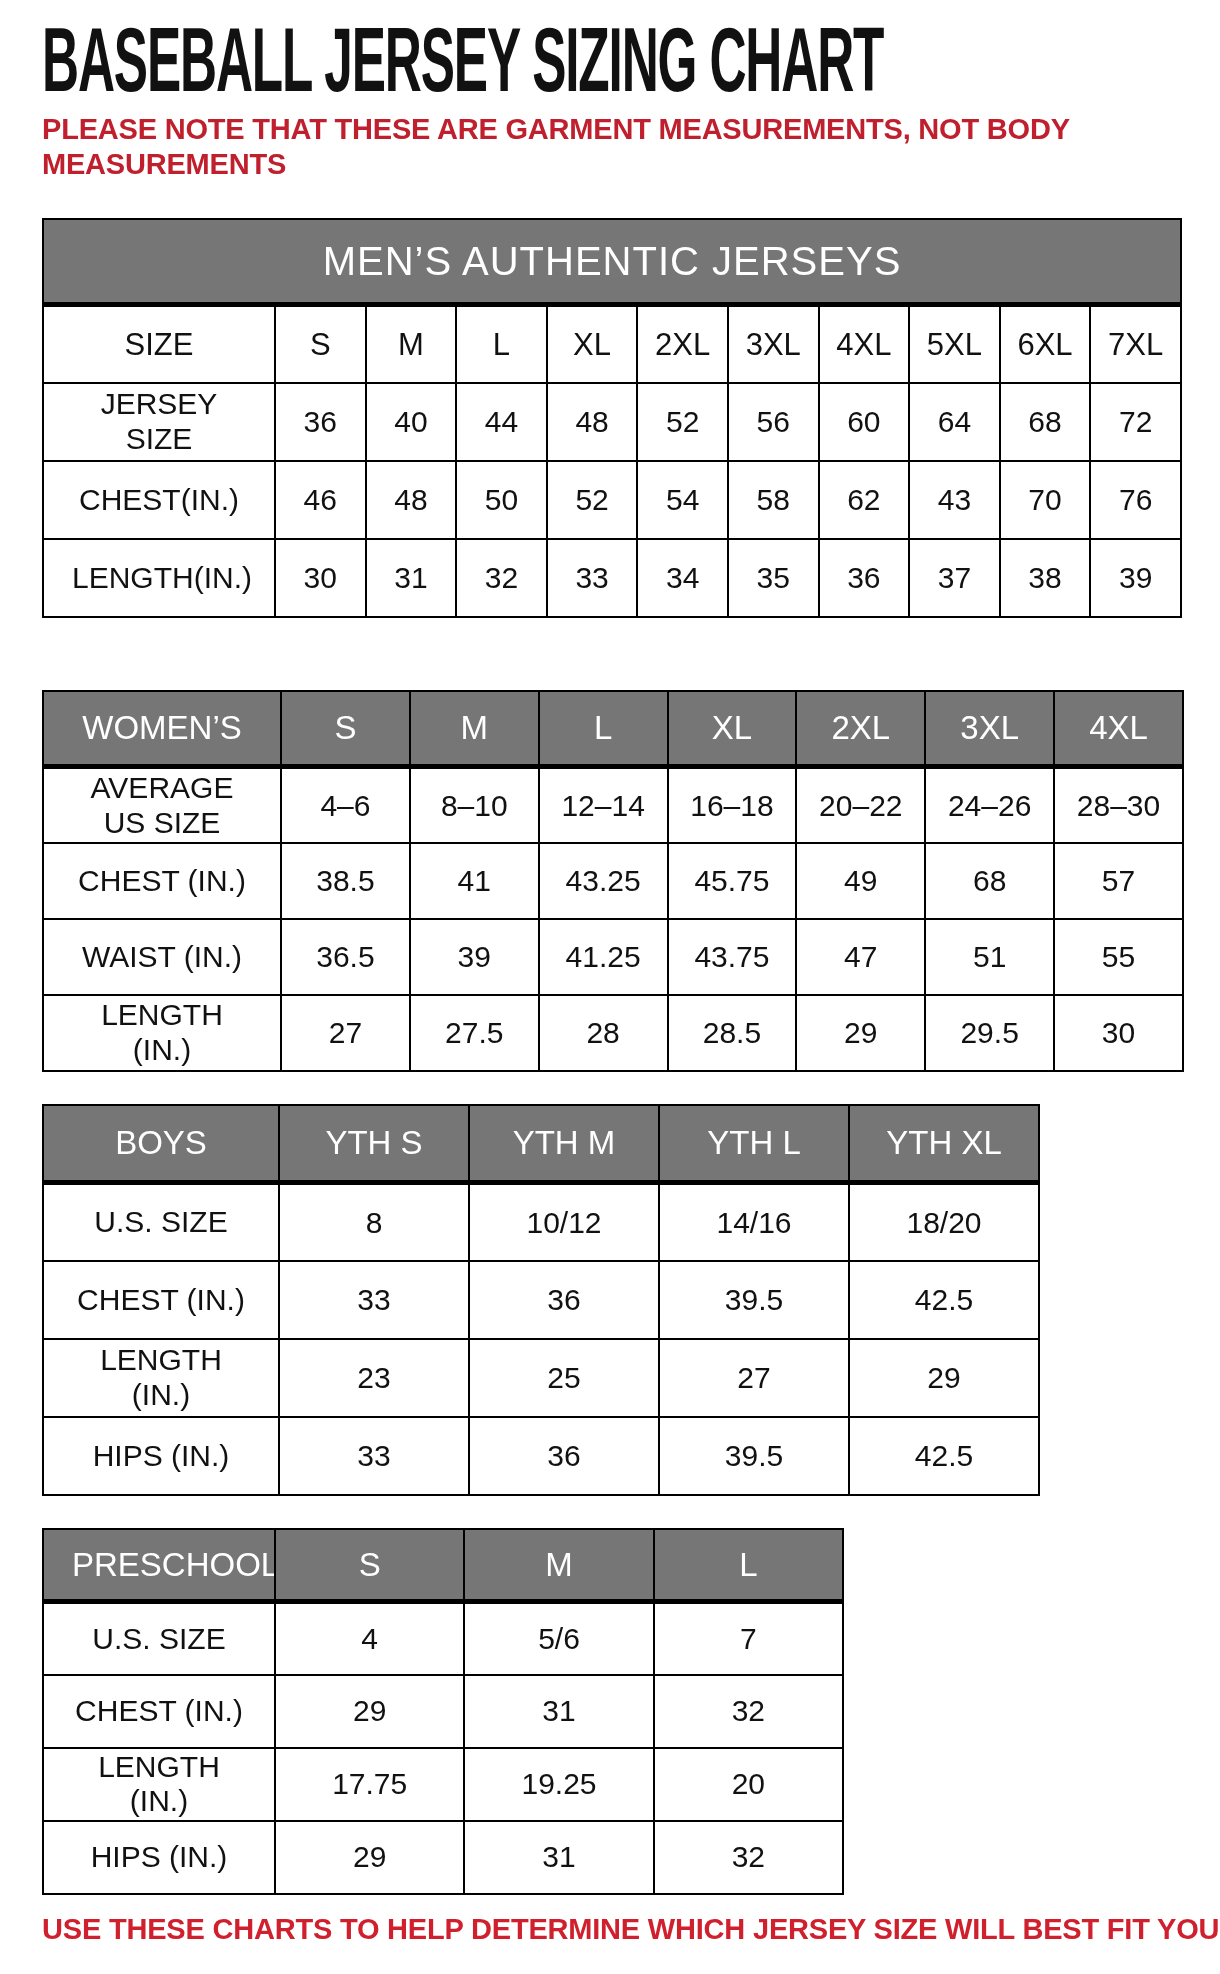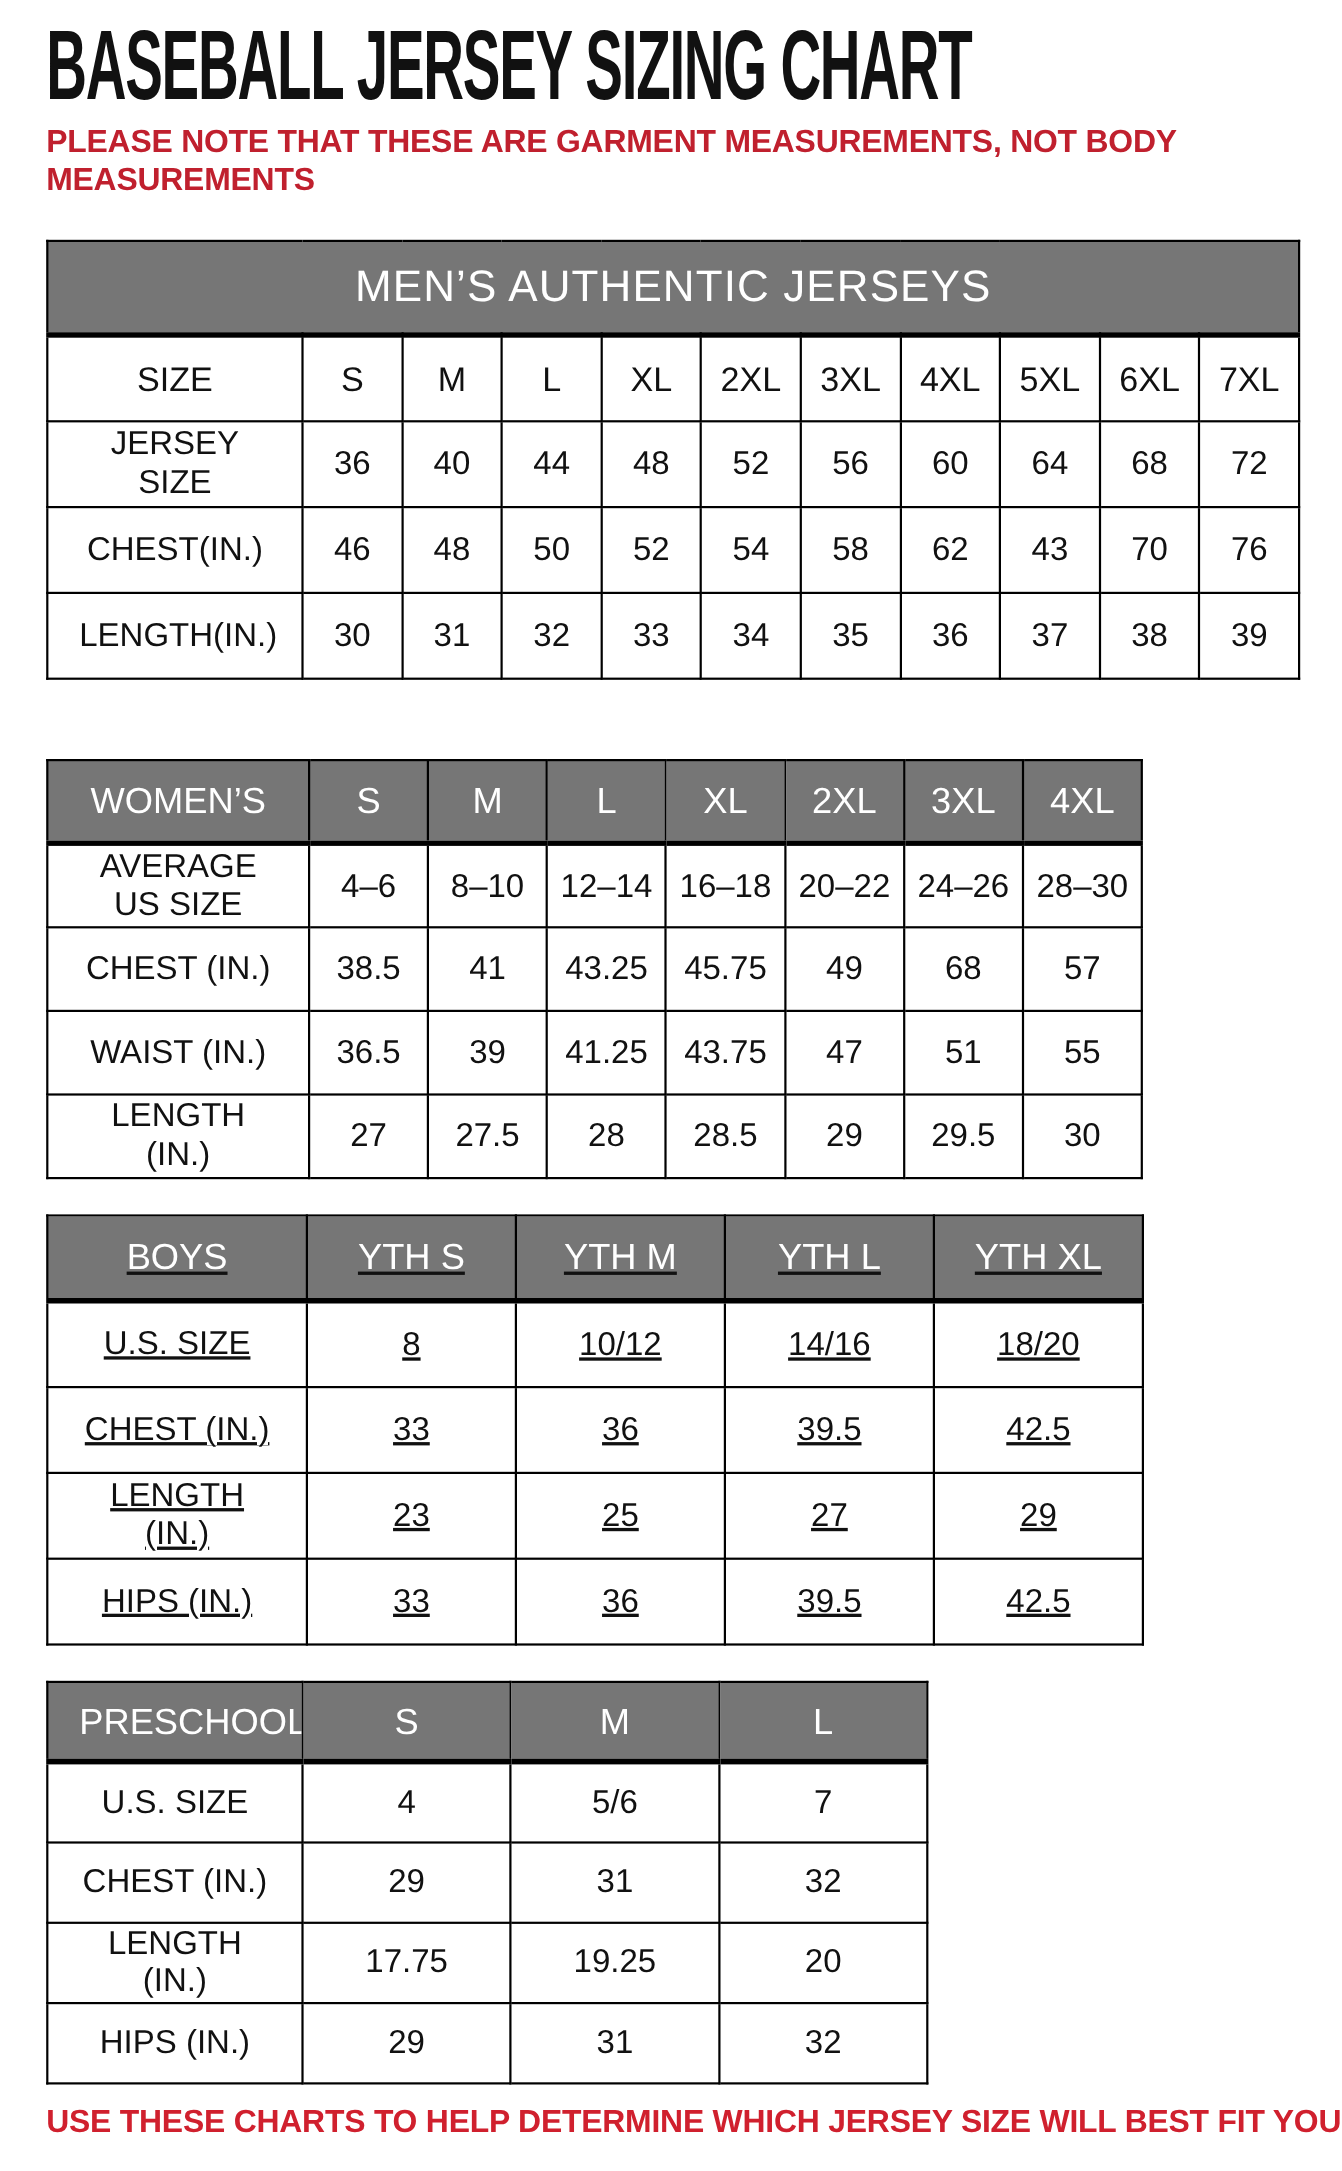--- a/index.html
+++ b/index.html
@@ -60,25 +60,25 @@
   .bar{font-size:40px;letter-spacing:1px;}
   tr.bar-row th{border-bottom:5px solid var(--line);}
   tr.gray-head-row th{border-bottom:5px solid var(--line);font-size:33px;}
   tr.white-head-row th{font-size:31px;}
 
   #mens{width:1140px;margin-bottom:72px;}
   #mens col.c-label{width:232px;}
   #mens tr{height:78px;}
   #mens tr.bar-row{height:86px;}
 
-  #womens{width:997px;margin-bottom:32px;margin-top:36px;}
+  #womens{width:1142px;margin-bottom:32px;margin-top:36px;}
   #womens col.c-label{width:238px;}
   #womens tr{height:76px;}
 
-  #boys{width:998px;margin-bottom:32px;text-decoration:underline;}
+  #boys{width:998px;margin-bottom:32px;}
   #boys col.c-label{width:236px;}
   #boys tr{height:78px;}
 
   #preschool{width:802px;margin-bottom:18px;}
   #preschool col.c-label{width:232px;}
   #preschool tr{height:73px;}
 
   .footer{
     color:var(--footer-red);
     font-weight:bold;

